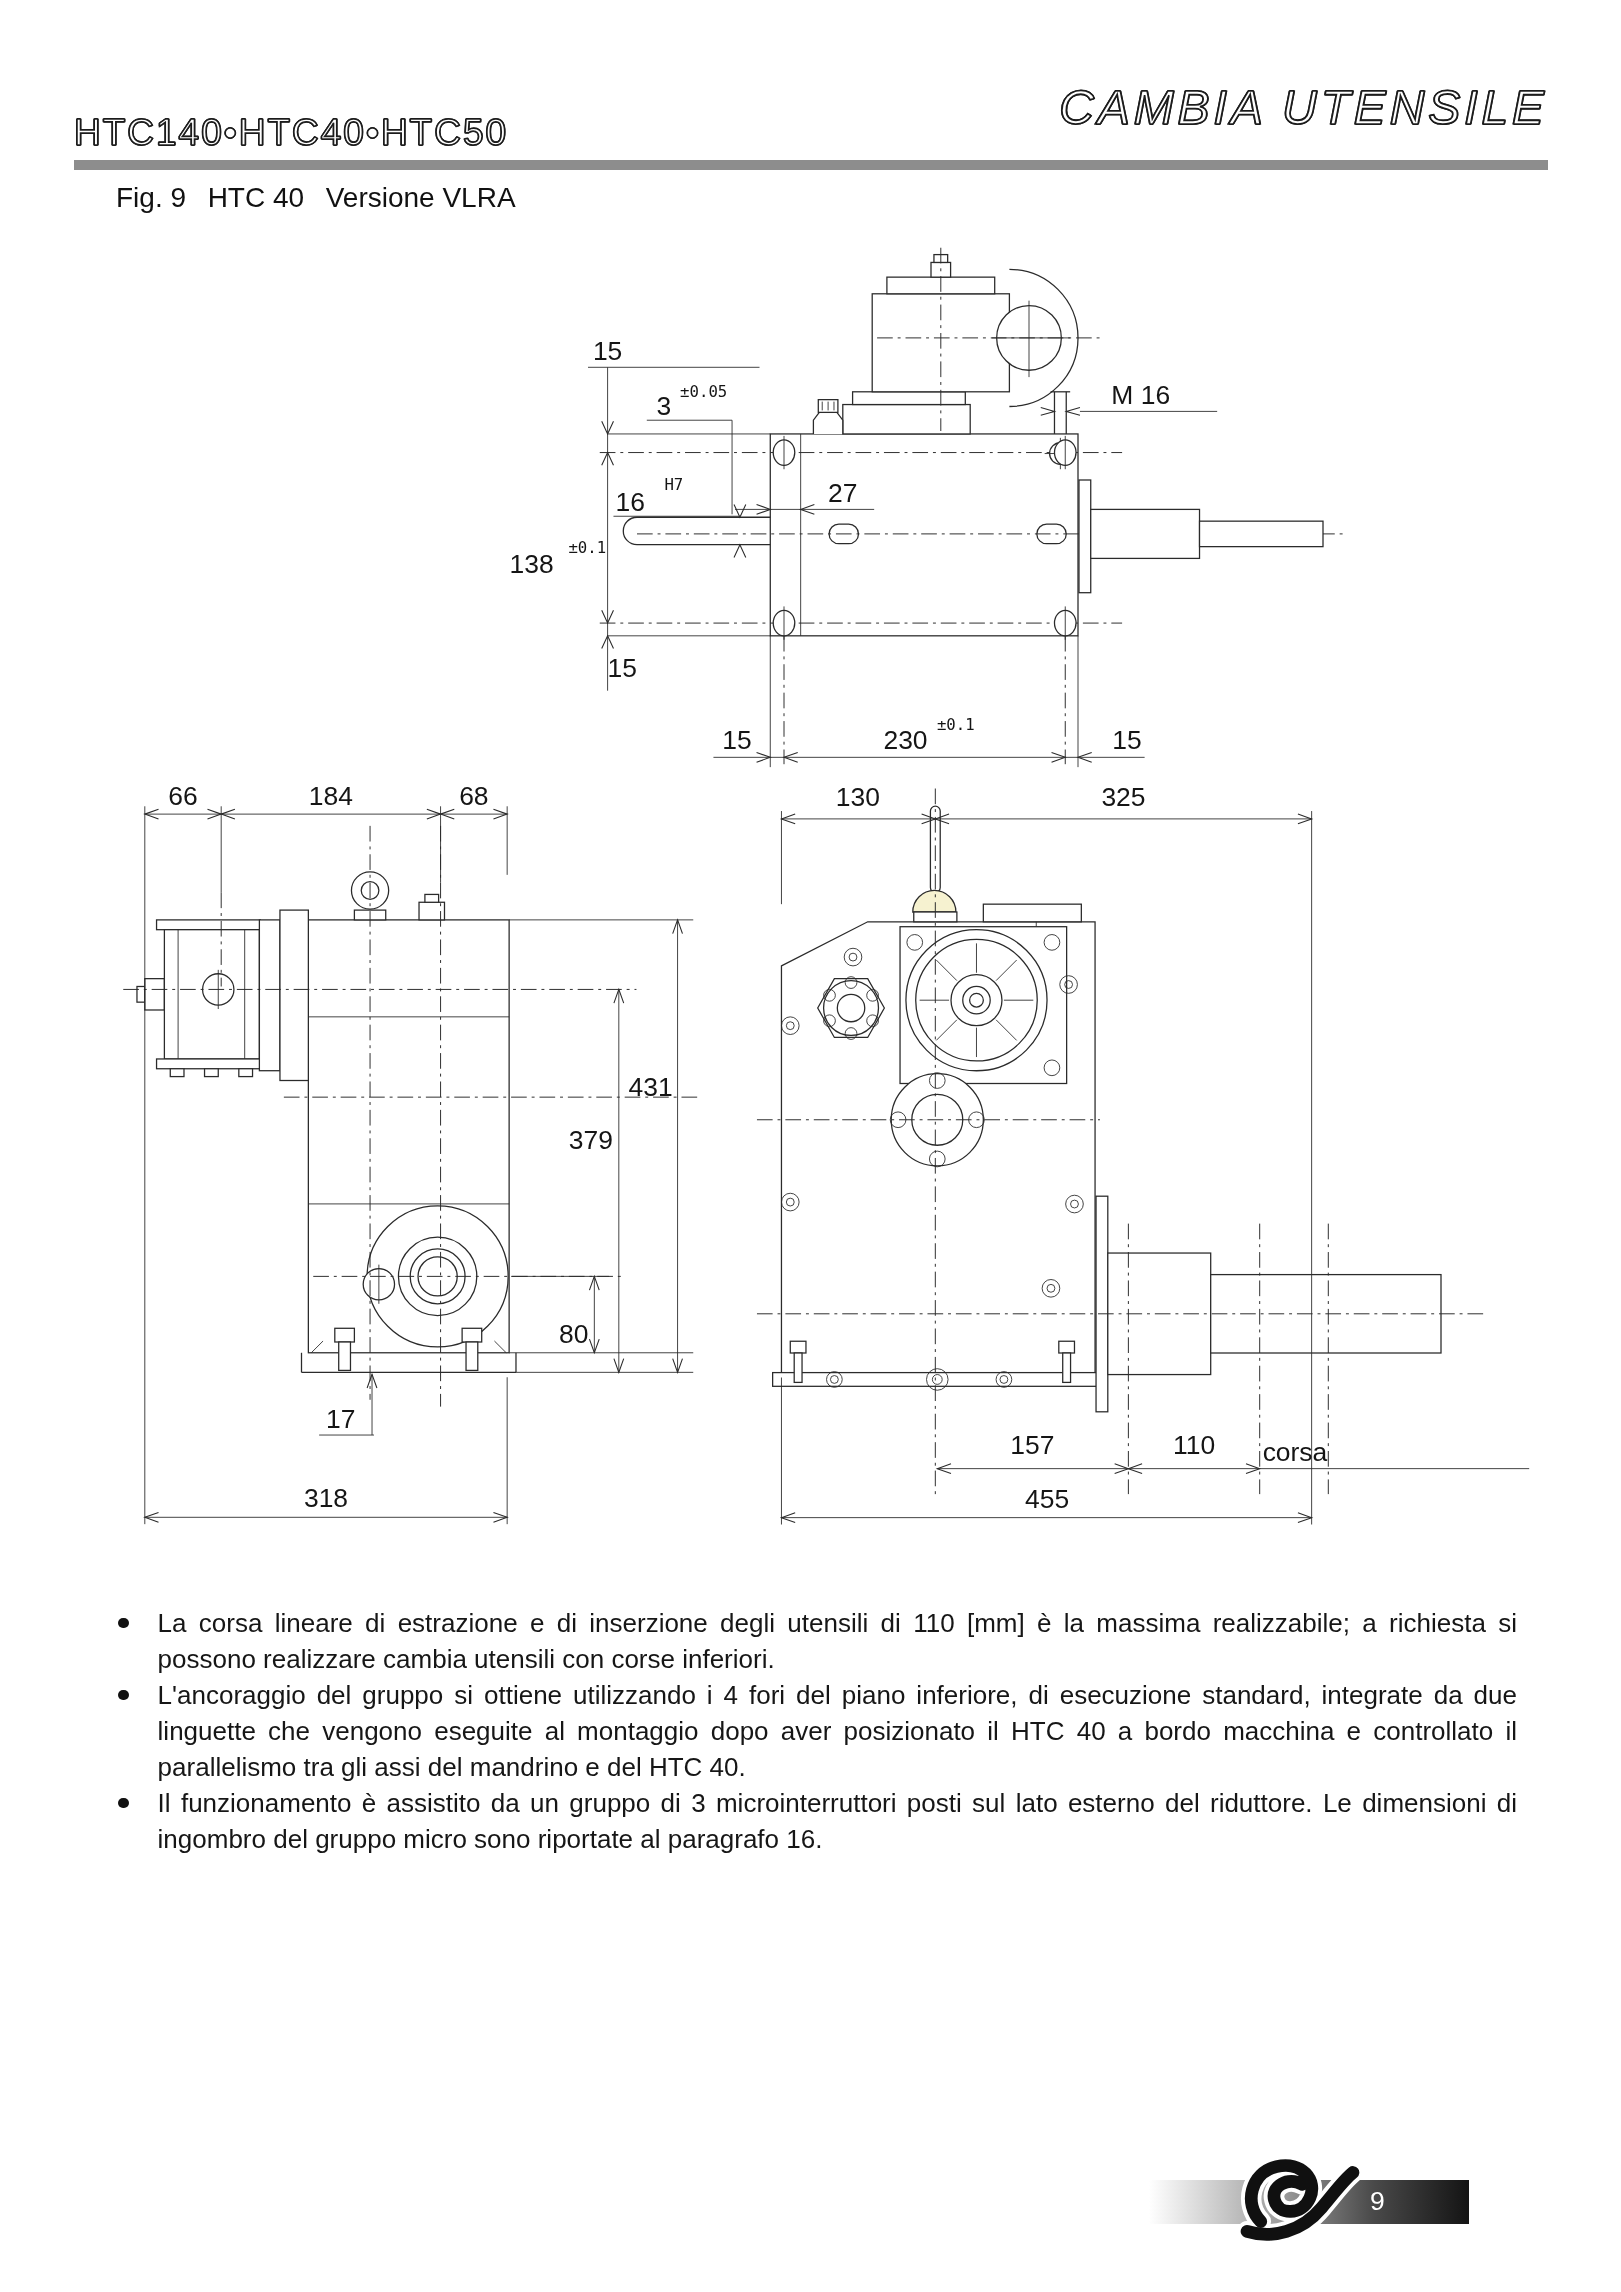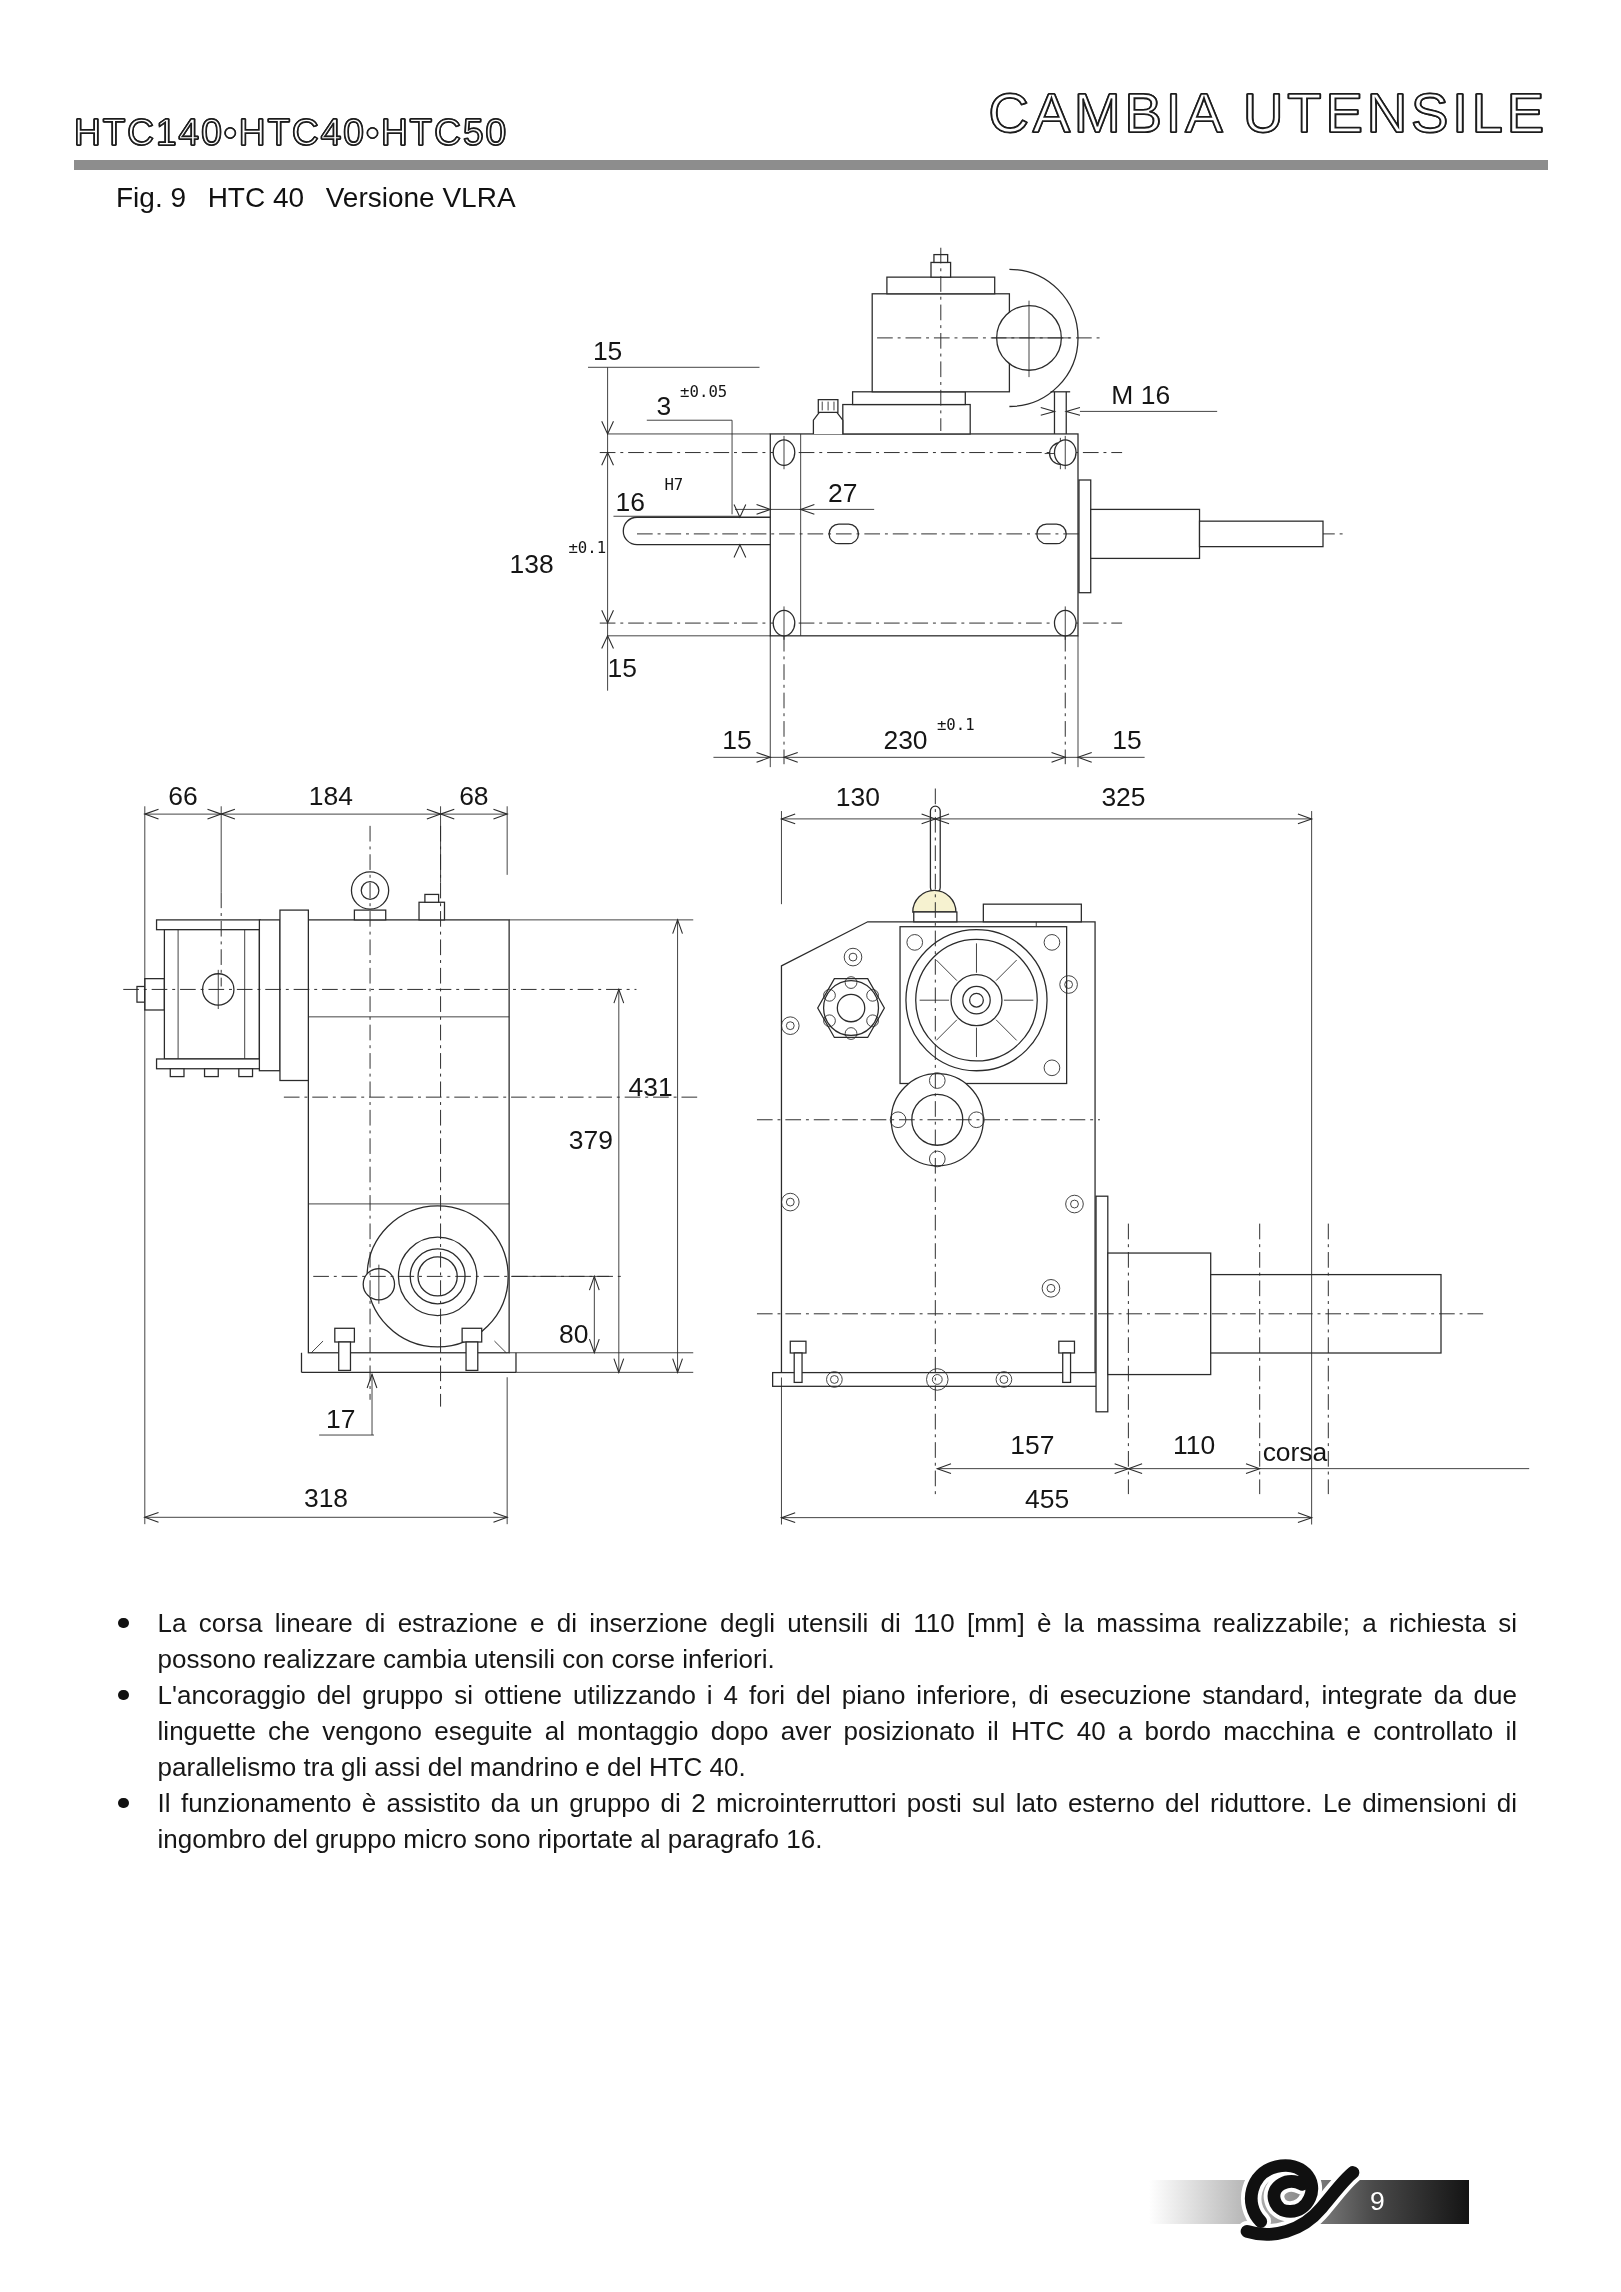--- a/index.html
+++ b/index.html
@@ -3,23 +3,23 @@
 <meta charset="utf-8">
 <style>
   html,body{margin:0;padding:0;background:#ffffff;width:1621px;height:2293px;overflow:hidden;
             font-family:"Liberation Sans",sans-serif;color:#1a1a1a;}
   .page{position:absolute;inset:0;width:1621px;height:1852px;background:#fff;}
 
   
   .models{position:absolute;left:74px;top:112px;font-size:37px;letter-spacing:2px;white-space:nowrap;
           color:#fff;-webkit-text-stroke:1.5px #1c1c1c;
           text-shadow:1px 0 0 #1c1c1c,-1px 0 0 #1c1c1c,0 1px 0 #1c1c1c,0 -1px 0 #1c1c1c;}
-  .big-title{position:absolute;right:73px;top:80px;font-size:56px;letter-spacing:3.9px;white-space:nowrap;
+  .big-title{position:absolute;right:73px;top:80px;font-size:48px;letter-spacing:3.9px;white-space:nowrap;
           color:#fff;-webkit-text-stroke:1.7px #1c1c1c;
-          text-shadow:1px 0 0 #1c1c1c,-1px 0 0 #1c1c1c,0 1px 0 #1c1c1c,0 -1px 0 #1c1c1c;}
+          text-shadow:1px 0 0 #1c1c1c,-1px 0 0 #1c1c1c,0 1px 0 #1c1c1c,0 -1px 0 #1c1c1c;font-style:italic;}
   .rule{position:absolute;left:74px;top:160px;width:1474px;height:9.8px;background:#8d8d8d;}
 
   .caption{position:absolute;left:116px;top:182px;font-size:28px;color:#111;white-space:nowrap;}
   .caption span{margin-right:21.6px;}
 
   
   svg{position:absolute;overflow:visible;}
   .ln{stroke:#2b2b2b;stroke-width:1.3;fill:none;}
   .lnf{stroke:#2b2b2b;stroke-width:1.3;fill:#fff;}
   .thin{stroke:#2b2b2b;stroke-width:0.9;fill:none;}
@@ -385,21 +385,21 @@
     <div class="note">
       <span class="dot"></span>
       <p>La corsa lineare di estrazione e di inserzione degli utensili di 110 [mm] è la massima realizzabile; a richiesta si possono realizzare cambia utensili con corse inferiori.</p>
     </div>
     <div class="note">
       <span class="dot"></span>
       <p>L'ancoraggio del gruppo si ottiene utilizzando i 4 fori del piano inferiore, di esecuzione standard, integrate da due linguette che vengono eseguite al montaggio dopo aver posizionato il HTC 40 a bordo macchina e controllato il parallelismo tra gli assi  del mandrino e del HTC 40.</p>
     </div>
     <div class="note">
       <span class="dot"></span>
-      <p>Il funzionamento è assistito da un gruppo di 2 microinterruttori posti sul lato esterno del riduttore. Le dimensioni di ingombro del gruppo micro sono riportate al paragrafo  16.</p>
+      <p>Il funzionamento è assistito da un gruppo di 3 microinterruttori posti sul lato esterno del riduttore. Le dimensioni di ingombro del gruppo micro sono riportate al paragrafo  16.</p>
     </div>
   </div>
 
   <div class="foot-bar"></div>
   <div class="page-num">9</div>
   <svg class="logo" width="122" height="102" viewBox="0 0 124 104">
     <g stroke="#ffffff" stroke-width="21" fill="none" stroke-linecap="round">
       <path d="M22,76 C4,58 12,26 38,20 C64,14 80,34 72,52 C64,70 40,70 36,54 C32,40 50,30 64,38"></path>
       <path d="M8,86 C34,94 64,86 84,62 C96,48 106,34 116,26"></path>
     </g>

